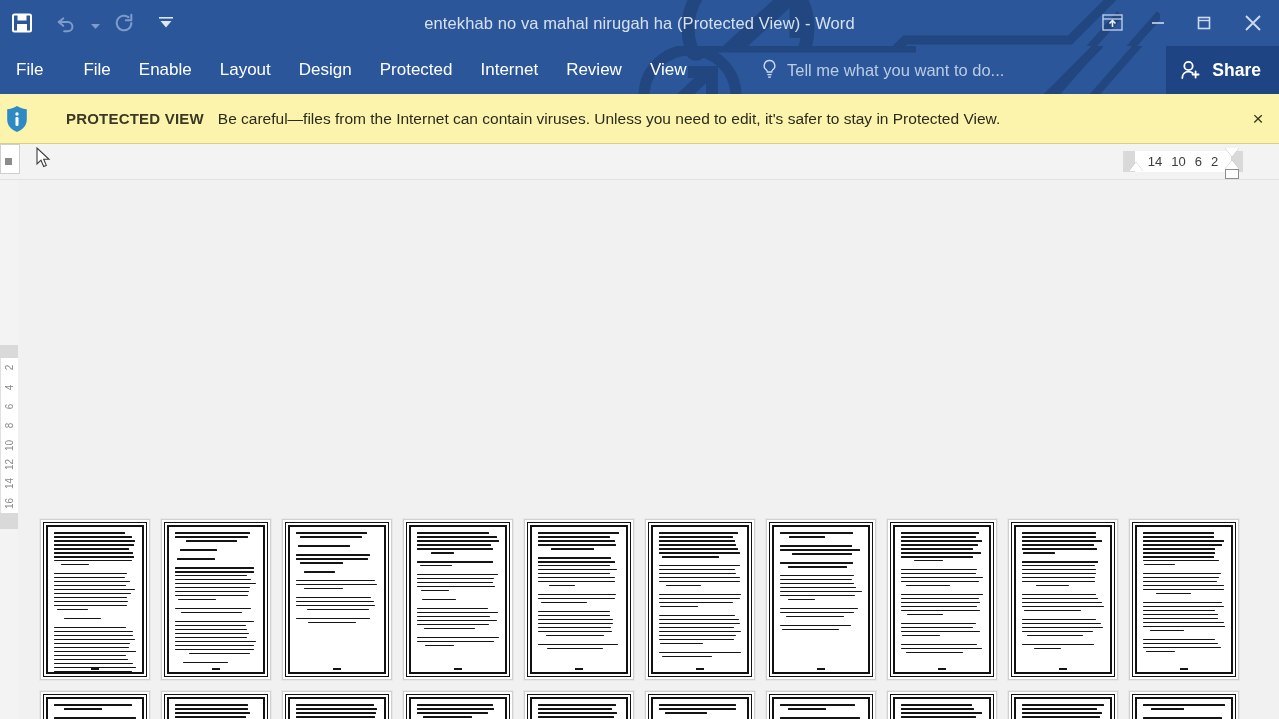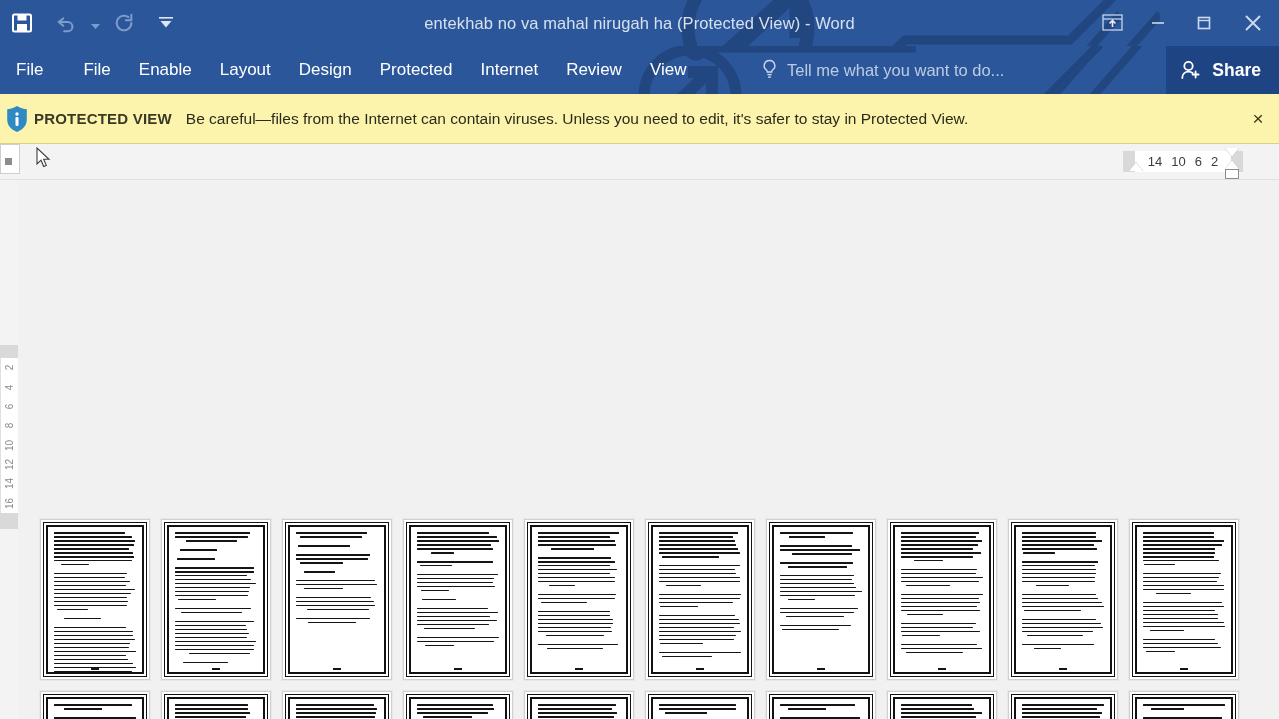--- a/index.html
+++ b/index.html
@@ -84,21 +84,21 @@
   .pv {
     position: relative;
     width: 1279px; height: 50px;
     background: #fcf4ad;
     border-bottom: 1px solid #d9cf86;
     display: flex; align-items: center;
   }
   .pv-icon { width: 34px; display:flex; justify-content:center; align-items:center; }
   .pv-label {
     font-size: 15px; font-weight: 700; color: #3a3a24;
-    letter-spacing: .2px; white-space: nowrap; padding-right: 14px;
+    letter-spacing: .2px; white-space: nowrap; padding-right: 14px; margin-left: 32px;
   }
   .pv-msg {
     font-size: 15.5px; color: #2b2b1c; line-height: 19px;
     max-width: 860px;
   }
   .pv-enable {
     position: absolute; right: 45px; top: 9px;
     height: 31px; padding: 0 17px;
     background: #fdfbe8; border: 1px solid #8a8a6e;
     font-size: 15.5px; color: #1a1a1a;

